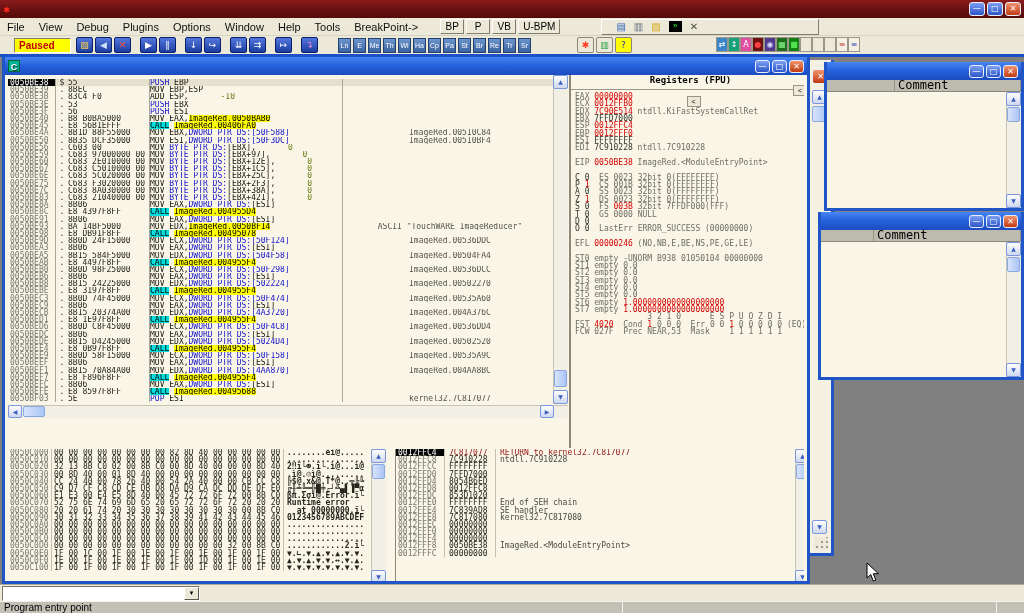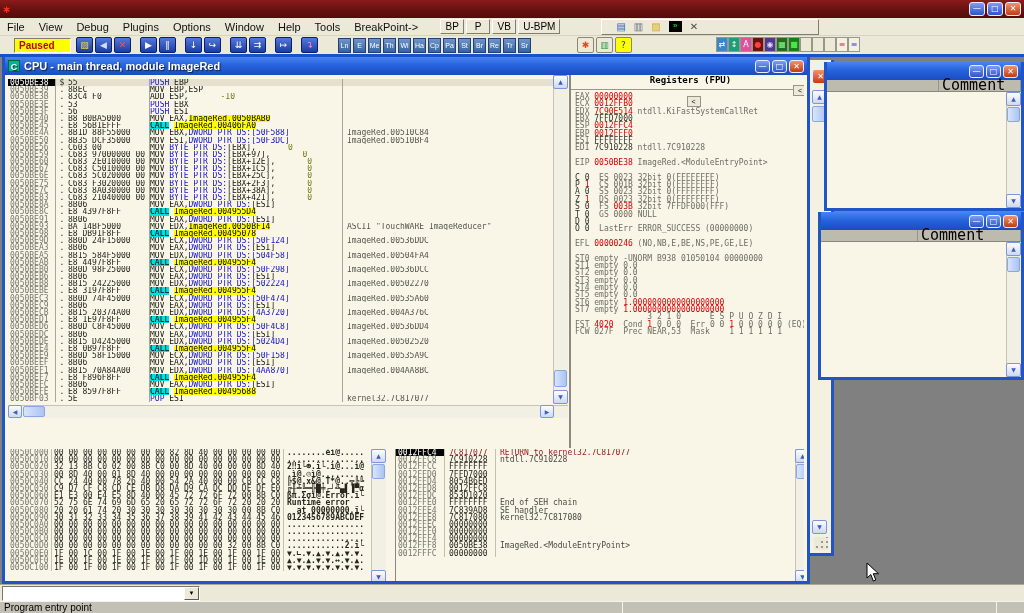--- a/index.html
+++ b/index.html
@@ -50,21 +50,21 @@
 
   
   .cwin { position:absolute; border:3px solid #2055c8; border-top:none; background:#f9f5e7; }
   .ctitle { height:18px; background:linear-gradient(180deg,#4784f3,#2763dd 45%,#1b4cc0);
             display:flex; align-items:center; padding:0 3px; color:#fff;
             font:bold 11px/16px "Liberation Sans",sans-serif; text-shadow:1px 1px 1px #123; }
   .ctitle .wb { width:15px; height:13px; }
   .cico { display:inline-block; width:12px; height:12px; background:#00b394; color:#fff;
           font:bold 9px/12px "Liberation Sans",sans-serif; text-align:center; margin-right:4px; border:1px solid #063; }
   .colhdr { background:#bdbaae; border-bottom:1px solid #8a877b; color:#000;
-            font-size:15px; line-height:11px; display:flex;padding-left:44px; }
+            font-size:12px; line-height:11px; display:flex; }
   .colhdr span { border-right:1px solid #979386; padding-left:3px; }
 
   
   .sbv { position:absolute; width:15px; background:#f2f0e4; border-left:1px solid #c8c4b4; }
   .sbh { position:absolute; height:13px; background:#f2f0e4; border-top:1px solid #c8c4b4; }
   .sbb { position:absolute; width:15px; height:14px; border:1px solid #7a96df; border-radius:2px;
          background:linear-gradient(#fdfdfb,#cfd8ef); color:#3a5ec0; font-size:6px; line-height:12px;
          text-align:center; padding:0; font-family:"DejaVu Sans",sans-serif; }
   .sbt { position:absolute; border:1px solid #89a7e0; border-radius:2px;
          background:linear-gradient(90deg,#d8e4fc,#aac4f4); }
@@ -80,21 +80,21 @@
   #cpu-body { position:absolute; left:3px; right:3px; top:18px; bottom:0; background:#f9f5e7; overflow:hidden; }
   #disasm { position:absolute; left:0; top:0; width:545px; height:329px; padding-top:4px; overflow:hidden;
             font-size:8px; }
   .drow { display:flex; height:7.2px; line-height:7.2px; white-space:pre; }
   .drow.sel { background:#e6e1cf; }
   .c-addr { width:48px; padding-left:2px; color:#77776b; border-right:1px solid #aaa695; }
   .c-addr.inv { background:#000; color:#fff; }
   .c-mark { width:12px; text-align:center; color:#222; }
   .c-bytes { width:82px; color:#26261e; border-right:1px solid #aaa695; overflow:hidden; }
   .c-insn { width:193px; color:#16160e; border-right:1px solid #aaa695; overflow:hidden; }
-  .c-cmt { flex:1; color:#55554a; padding-left:4px; overflow:hidden; }
+  .c-cmt { flex:1; color:#55554a; padding-left:4px; overflow:hidden;text-align:center; }
   .cy { background:#00dede; color:#000; }
   .yl { background:#ffff00; color:#000; }
   .bl { color:#1212cc; }
   .gr { color:#6b7d16;margin-left:32px; }
 
   #reg-pane { position:absolute; left:561px; top:0; width:241px; height:373px;
               border-left:2px solid #8d897a; background:#f9f5e7; overflow:hidden; }
   #reg-hdr { height:15px; display:flex; align-items:center; border-bottom:1px solid #9a9688;
              font:bold 9px "DejaVu Sans Mono",monospace; padding:0 3px;flex-direction:column; }
   .reg-colbtn { margin-left:auto; width:14px; height:11px; font-size:7px; line-height:9px; text-align:center;
@@ -279,21 +279,20 @@
     <div class="sbv" style="right:0; top:30px; bottom:0;">
       <button class="sbb" style="left:-1px; top:0;">▲</button>
       <div class="sbt" style="left:0; top:15px; width:13px; height:15px;"></div>
       <button class="sbb" style="left:-1px; bottom:0;">▼</button>
     </div>
   </div>
 
   <div class="cwin" id="cpu-win" style="left:2px; top:57px; width:808px; height:527px; z-index:8; border-top:none;">
     <div class="ctitle">
       <span class="cico">C</span>
-      <span>CPU - main thread, module ImageRed</span>
       <div class="wbtns">
         <button class="wb">—</button>
         <button class="wb">□</button>
         <button class="wb close">✕</button>
       </div>
     </div>
     <div id="cpu-body">
 
       <div id="disasm">
           <div class="drow sel"><span class="c-addr inv">0050BE38</span><span class="c-mark">$</span><span class="c-bytes">55</span><span class="c-insn"><span class="bl">PUSH</span> EBP</span><span class="c-cmt"></span></div>

